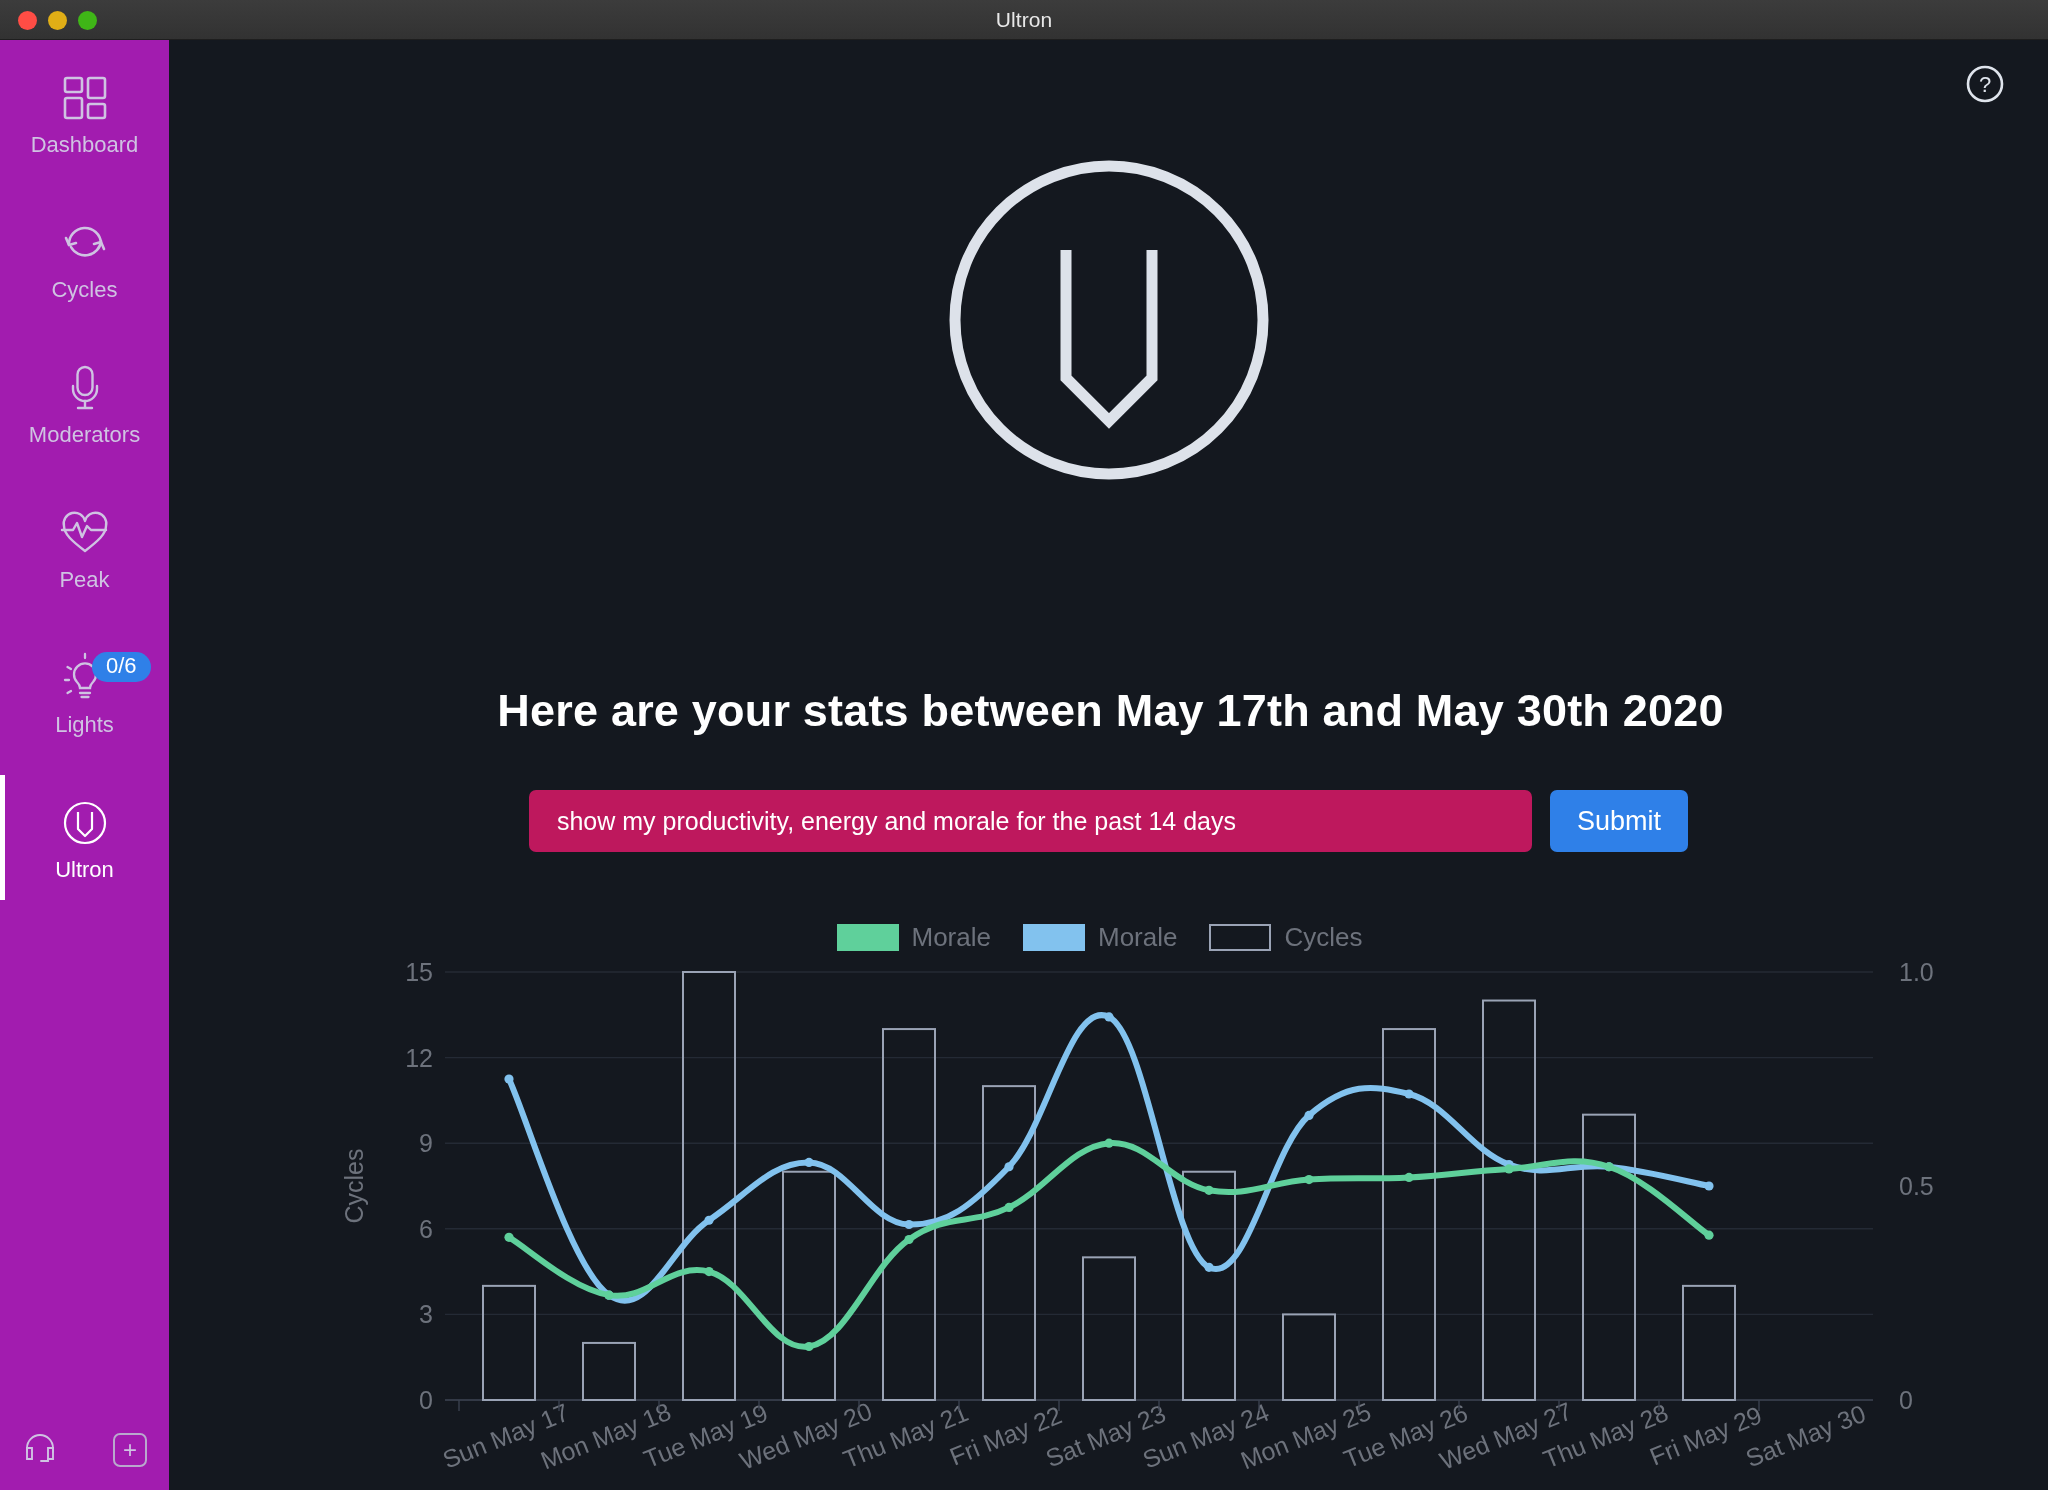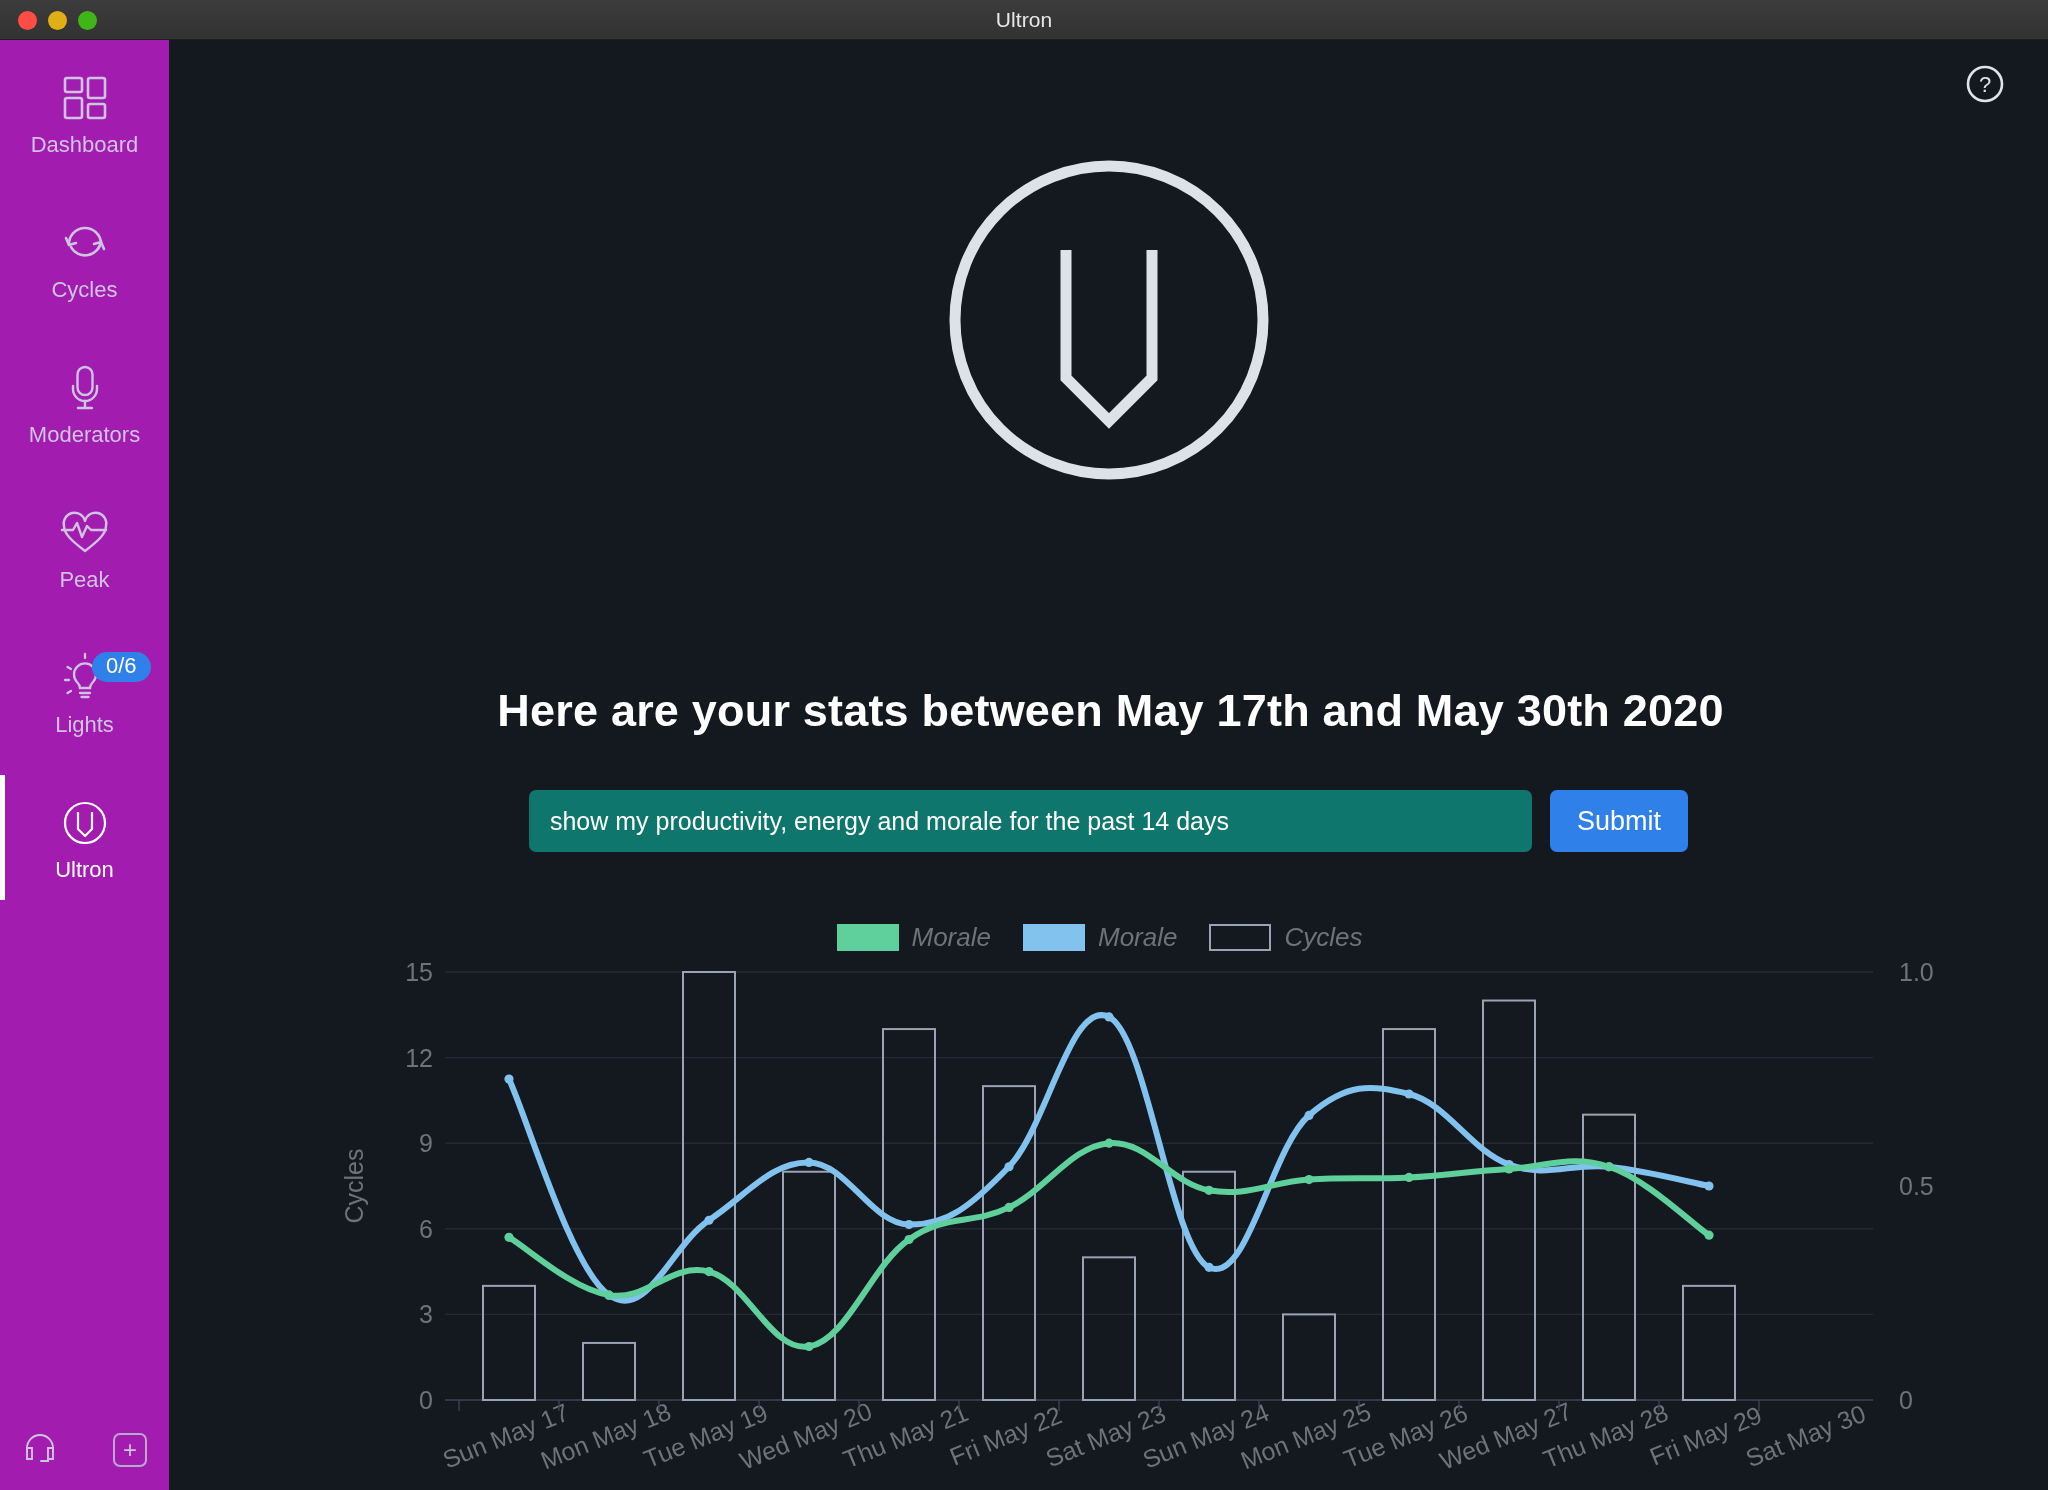--- a/index.html
+++ b/index.html
@@ -79,40 +79,40 @@
   #headline{
     position:absolute; left:4px; right:0; top:645px;
     text-align:center; font-size:45px; color:#ffffff; font-weight:700;
     letter-spacing:0.2px;
   }
   #query-row{
     position:absolute; left:0; right:0; top:750px;
     display:flex; align-items:center; justify-content:center; gap:18px;
   }
   #query-input{
-    width:1003px; height:62px; background:#0f766e; border:none; border-radius:7px;
-    color:#ffffff; font-size:25px; padding:0 21px;
+    width:1003px; height:62px; background:#be185d; border:none; border-radius:7px;
+    color:#ffffff; font-size:25px; padding:0 28px;
     font-family:"Liberation Sans", sans-serif; outline:none;
   }
   #submit-button{
     height:62px; padding:8px 27px; background:#2f80e8; border:none; border-radius:7px;
     color:#ffffff; font-size:27px; cursor:pointer;
     font-family:"Liberation Sans", sans-serif;
   }
 
   
   #chart-area{
     position:absolute; left:0; top:860px; width:1879px; height:600px;
   }
   #legend{
     position:absolute; left:0; right:0; top:22px;
     display:flex; align-items:center; justify-content:center; gap:14px;
     font-size:26px; color:#6d727c;
   }
-  .legend-entry{ display:flex; align-items:center; gap:13px; margin-right:18px;font-style:italic;}
+  .legend-entry{ display:flex; align-items:center; gap:13px; margin-right:18px;}
   .swatch{ width:62px; height:27px; display:block; }
   .swatch.outline{ background:transparent; border:2px solid #9aa3b5;}
   #plot{ position:absolute; left:0; top:0; width:1879px; height:600px;}
 </style>
 </head>
 <body>
 
 <div id="titlebar">
   <div id="traffic">
     <span class="light red"></span>

